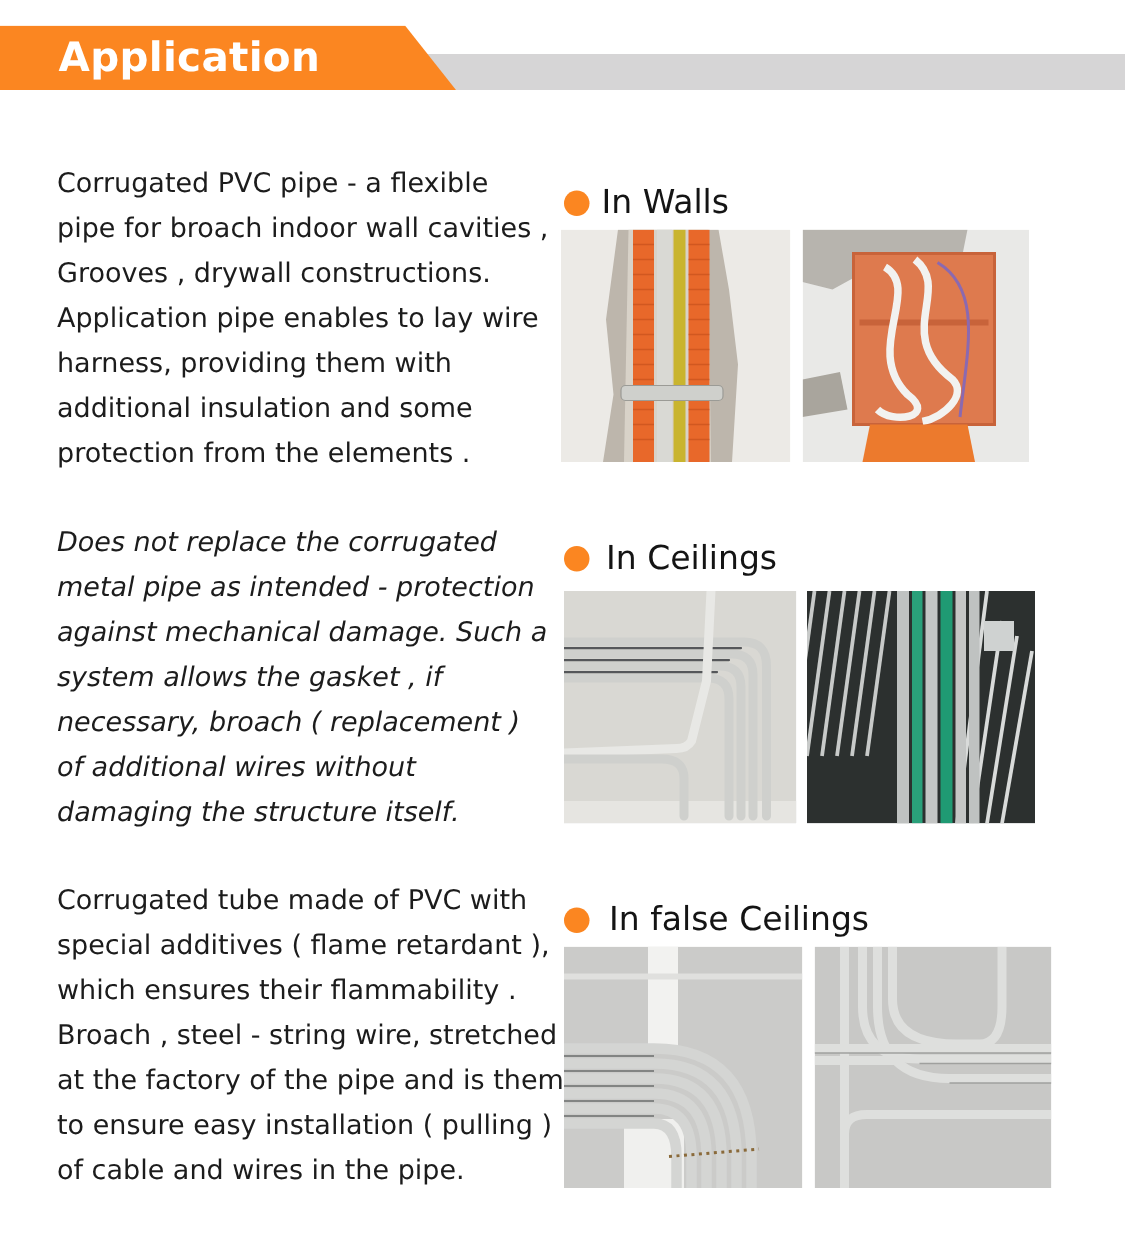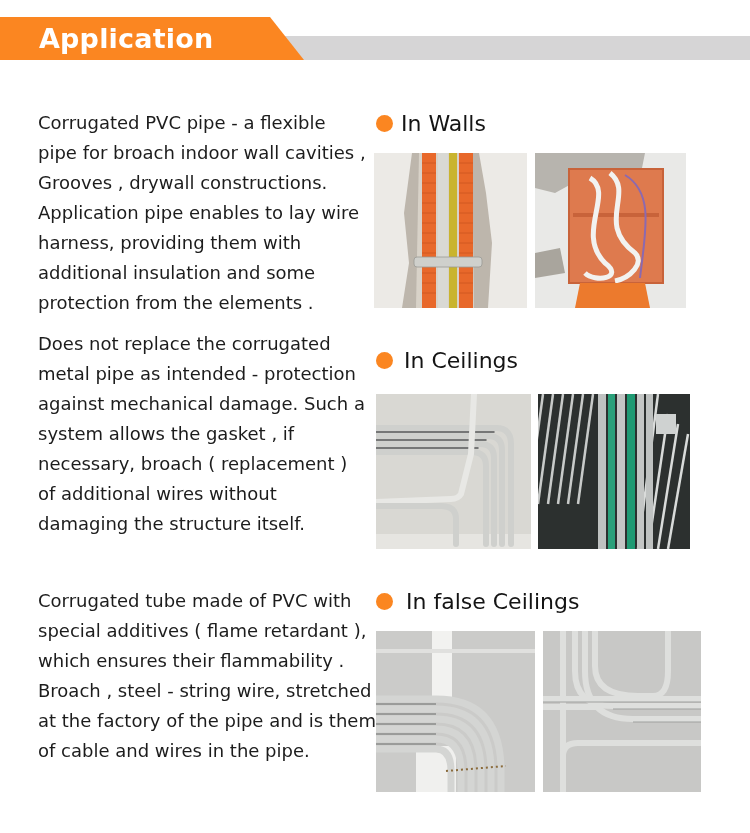--- a/index.html
+++ b/index.html
@@ -10,21 +10,21 @@
     .header .orange-tab { position: absolute; left: 0; top: 17px; width: 304px; height: 43px; background: #fb8621;
       clip-path: polygon(0 0, 270px 0, 304px 43px, 0 43px); }
     .header .title { position: absolute; left: 39px; top: 19px; font-family: "DejaVu Sans", sans-serif; font-weight: bold;
       font-size: 27px; color: #ffffff; letter-spacing: 0.2px; line-height: 40px; }
 
     .para { position: absolute; left: 38px; width: 320px; font-size: 18px; line-height: 30px; color: #1c1c1c;
       font-family: "DejaVu Sans", sans-serif; font-weight: 500; }
     .para .line { display: block; white-space: nowrap; }
 
     .section-heading { position: absolute; display: flex; align-items: center; font-size: 22px; color: #141414;
-      font-family: "DejaVu Sans", sans-serif; }
+      font-family: "DejaVu Sans", sans-serif; margin-top: 12px; }
     .section-heading .dot { width: 17px; height: 17px; border-radius: 50%; background: #fb8621; margin-right: 8px; flex: none; }
 
     .photo { position: absolute; overflow: hidden; }
     .photo svg { display: block; width: 100%; height: 100%; }
   </style>
 </head>
 <body>
 
 <div class="header">
   <div class="gray-bar"></div>
@@ -35,36 +35,37 @@
 <div class="para" style="top:108px;">
   <span class="line">Corrugated PVC pipe - a flexible</span>
   <span class="line">pipe for broach indoor wall cavities ,</span>
   <span class="line">Grooves , drywall constructions.</span>
   <span class="line">Application pipe enables to lay wire</span>
   <span class="line">harness, providing them with</span>
   <span class="line">additional insulation and some</span>
   <span class="line">protection from the elements .</span>
 </div>
 
-<div class="para" style="top:329px;">
+<div class="para" style="top:347px;font-style:italic;">
   <span class="line">Does not replace the corrugated</span>
   <span class="line">metal pipe as intended - protection</span>
   <span class="line">against mechanical damage. Such a</span>
   <span class="line">system allows the gasket , if</span>
   <span class="line">necessary, broach ( replacement )</span>
   <span class="line">of additional wires without</span>
   <span class="line">damaging the structure itself.</span>
 </div>
 
 <div class="para" style="top:586px;">
   <span class="line">Corrugated tube made of PVC with</span>
   <span class="line">special additives ( flame retardant ),</span>
   <span class="line">which ensures their flammability .</span>
   <span class="line">Broach , steel - string wire, stretched</span>
   <span class="line">at the factory of the pipe and is them</span>
+  <span class="line">to ensure easy installation ( pulling )</span>
   <span class="line">of cable and wires in the pipe.</span>
 </div>
 
 <div class="section-heading" style="left:376px; top:111px;">
   <span class="dot"></span>
   <span>In Walls</span>
 </div>
 <div class="photo" style="left:374px; top:153px; width:153px; height:155px;">
   <svg viewBox="0 0 153 155" preserveAspectRatio="none">
     <rect width="153" height="155" fill="#eceae6"></rect>

